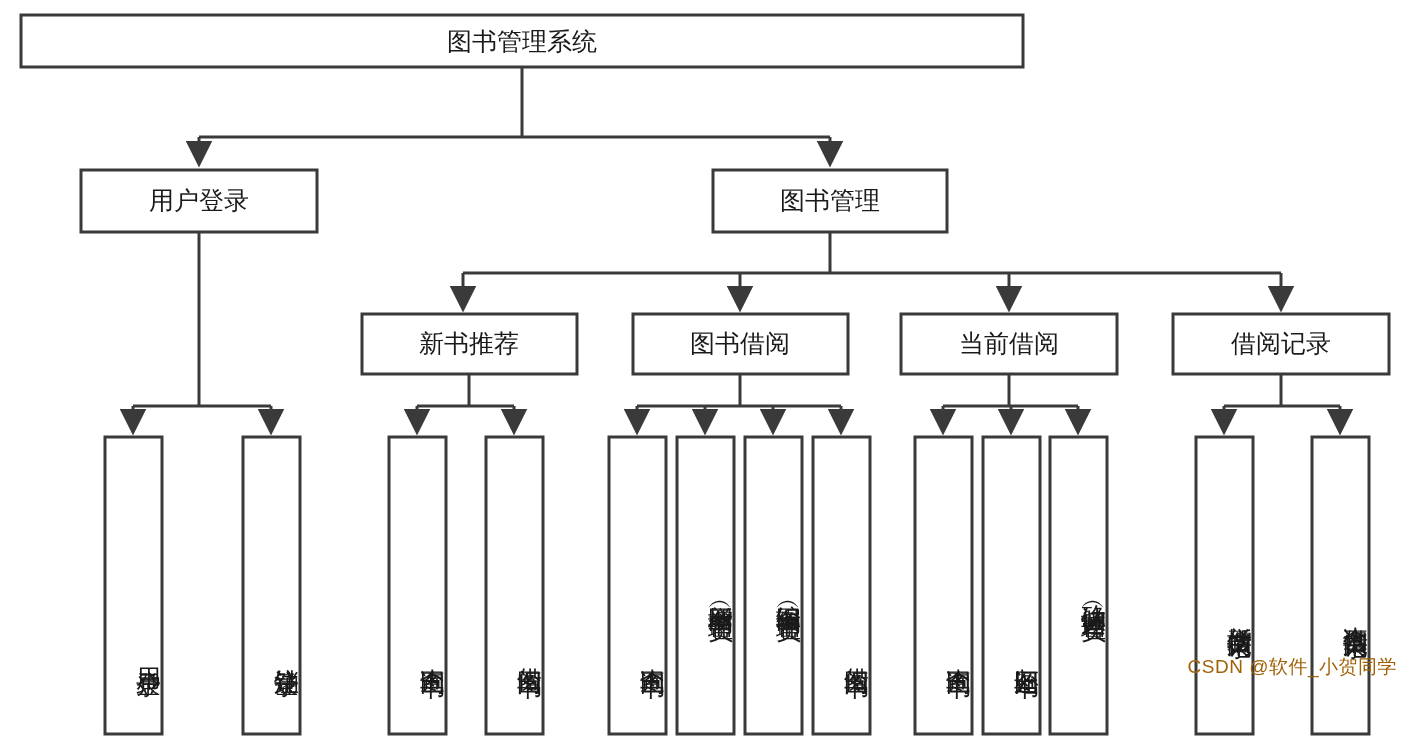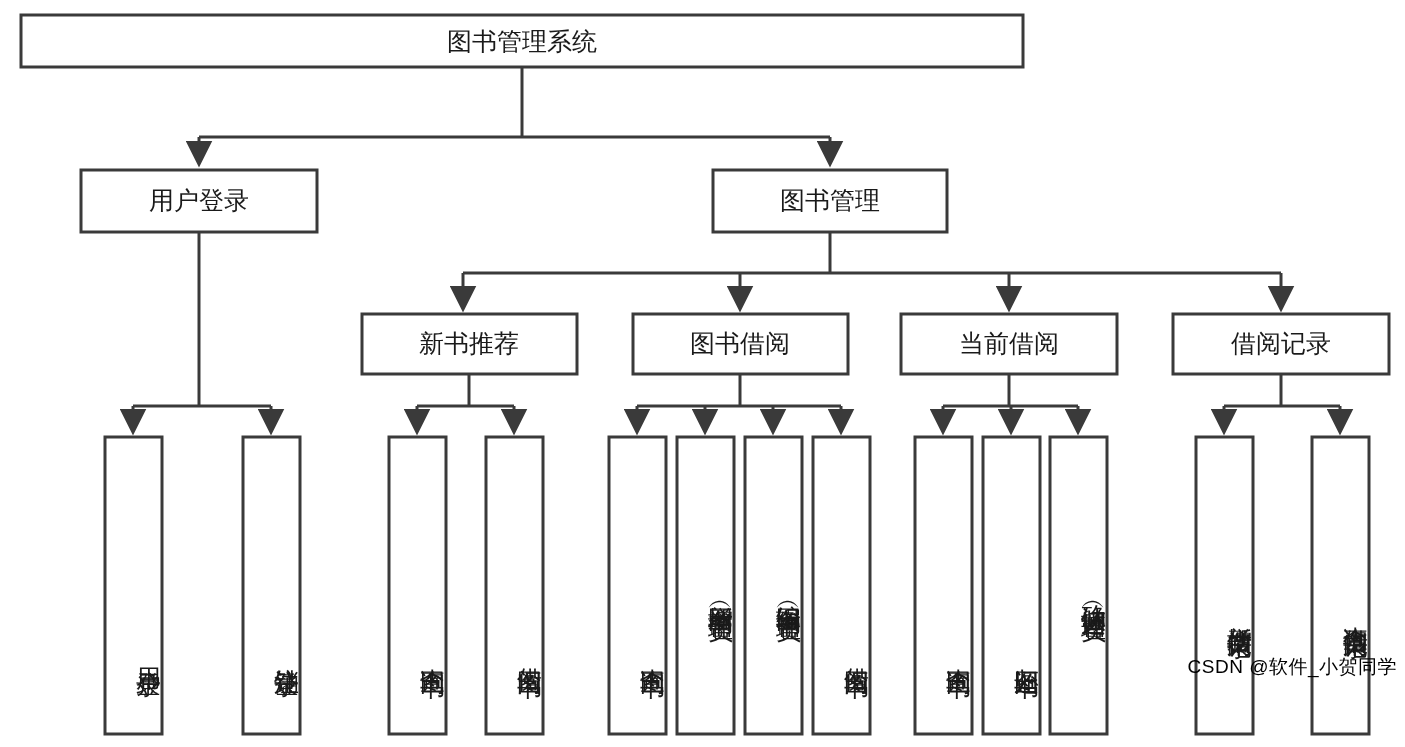--- a/index.html
+++ b/index.html
@@ -64,21 +64,21 @@
     justify-content: center;
     pointer-events: none;
     user-select: none;
   }
   .watermark {
     position: absolute;
     right: 8px;
     bottom: 4px;
     font-family: "Liberation Sans", "DejaVu Sans", sans-serif;
     font-size: 19px;
-    color: #000000;
+    color: #a16207;
     white-space: nowrap;
     letter-spacing: 0.5px;
   }
 </style>
 </head>
 <body>
 
 <div id="diagram-root">
 
   <svg id="tree-svg" viewBox="0 0 1405 747">

